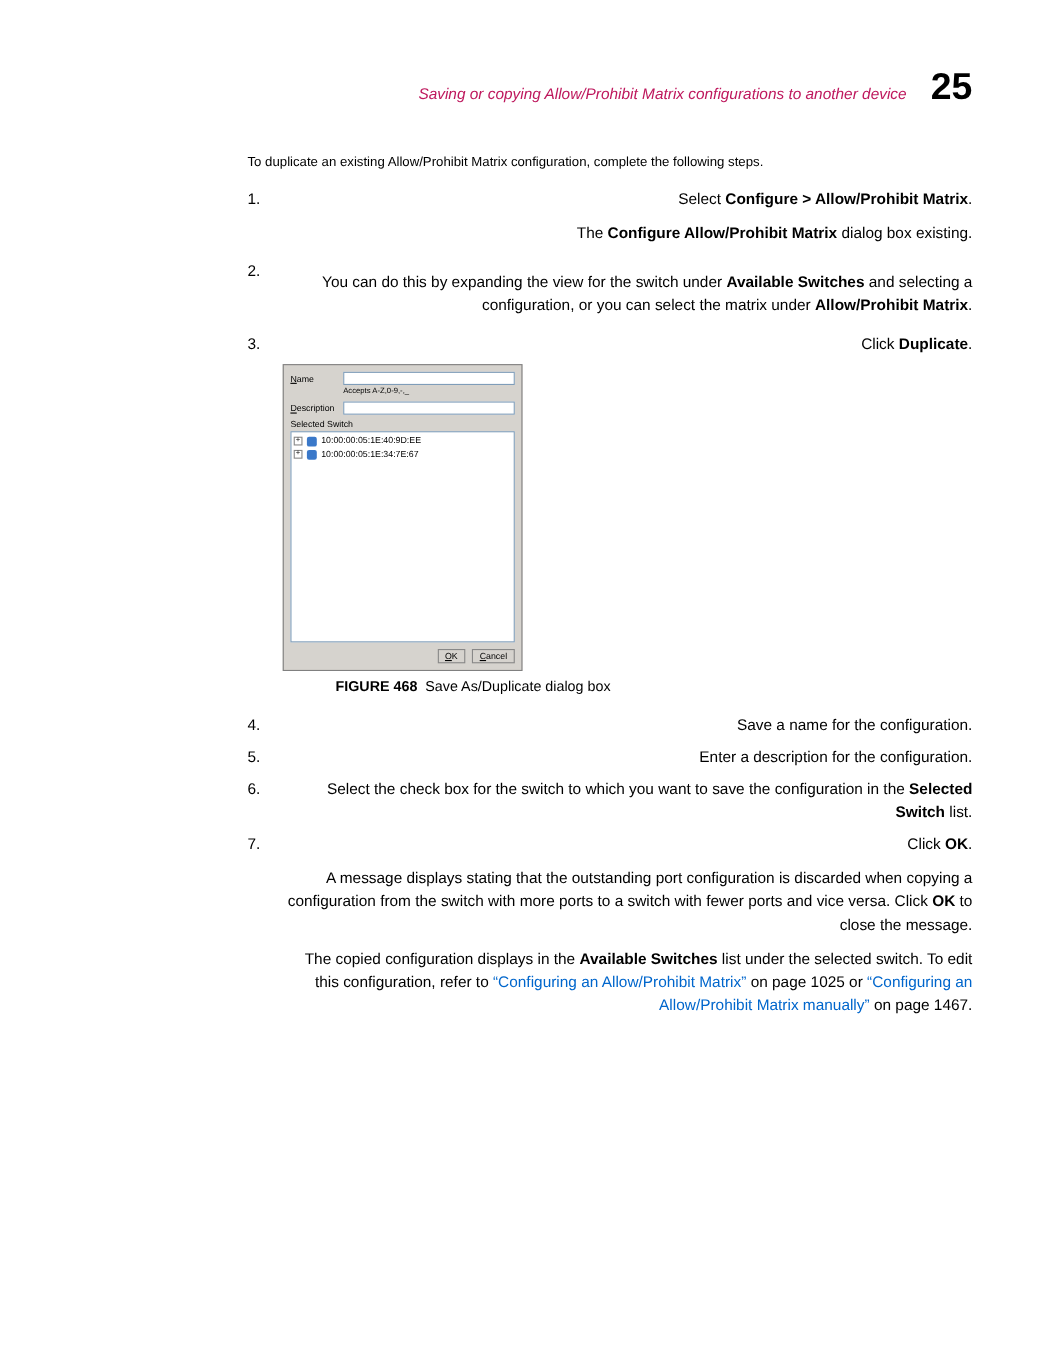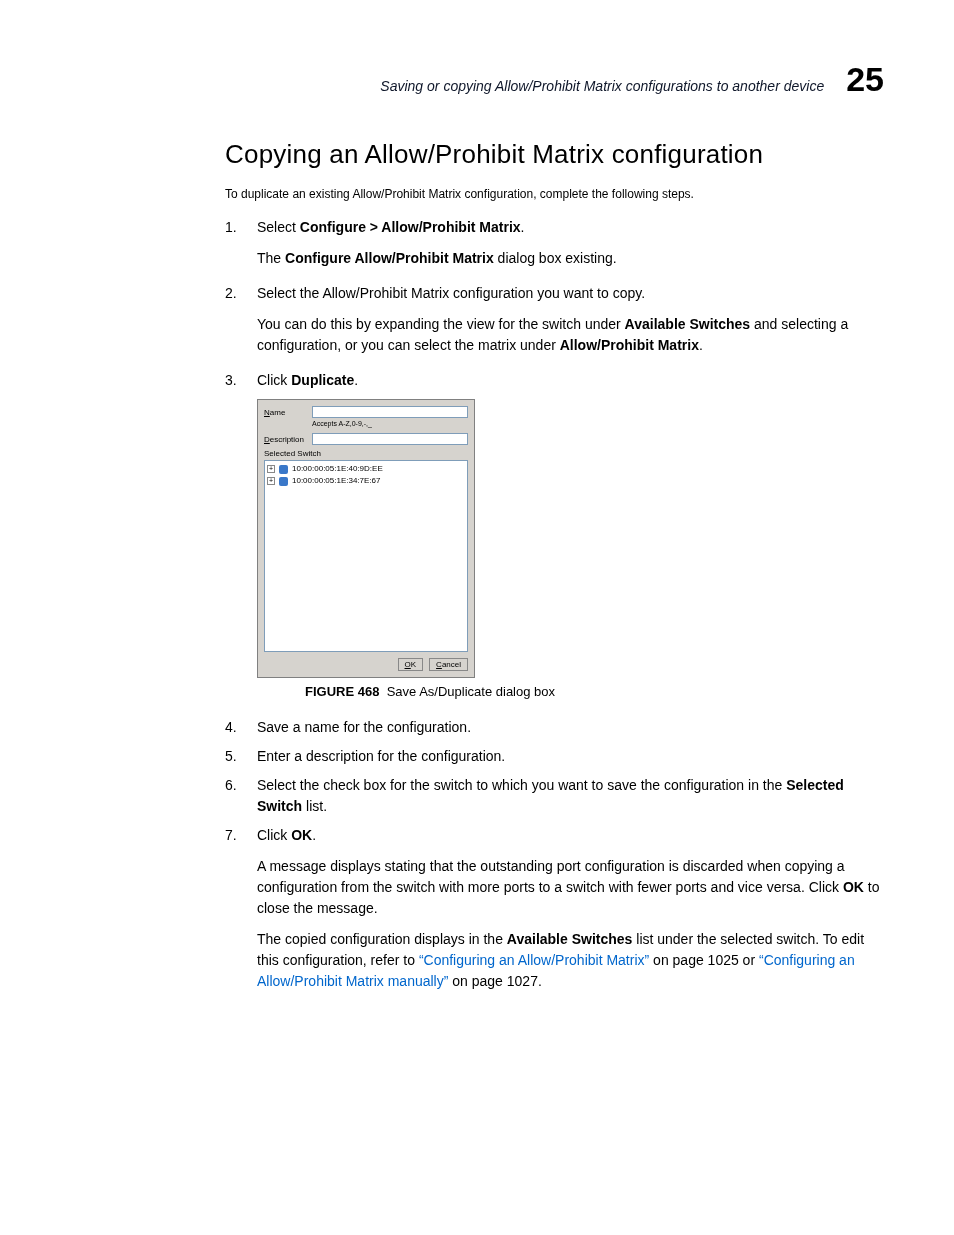--- a/index.html
+++ b/index.html
@@ -17,21 +17,21 @@
   .running-head {
     display: flex;
     justify-content: flex-end;
     align-items: baseline;
     gap: 22px;
     margin-bottom: 40px;
   }
   .running-head .rh-text {
     font-size: 14px;
     font-style: italic;
-    color: #0f172a;
+    color: #be185d;
   }
   .running-head .rh-num {
     font-size: 34px;
     font-weight: 700;
     text-align: center;
   }
   h1.section-title {
     font-size: 26px;
     font-weight: 500;
     font-family: "Arial Narrow", Arial, sans-serif;
@@ -51,21 +51,21 @@
     display: flex;
     gap: 14px;
     font-size: 14px;
     line-height: 1.5;
     margin-bottom: 8px;
   }
   .step .num {
     width: 18px;
     flex: 0 0 18px;
   }
-  .step .txt { flex: 1; }
+  .step .txt { flex: 1; text-align: right; }
   .step .sub {
     margin-top: 10px;
     margin-bottom: 6px;
   }
   .b { font-weight: 700; }
   .lnk { color: #0066cc; }
 
   
   .dialog {
     width: 218px;
@@ -154,38 +154,36 @@
 </head>
 <body>
 
 <div class="page">
 
   <div class="running-head">
     <span class="rh-text">Saving or copying Allow/Prohibit Matrix configurations to another device</span>
     <span class="rh-num">25</span>
   </div>
 
-  <h1 class="section-title">Copying an Allow/Prohibit Matrix configuration</h1>
 
   <p class="body">To duplicate an existing Allow/Prohibit Matrix configuration, complete the following steps.</p>
 
   <div class="steps">
 
     <div class="step">
       <div class="num">1.</div>
       <div class="txt">
         <span><span>Select </span><span class="b">Configure &gt; Allow/Prohibit Matrix</span><span>.</span></span>
         <p class="sub"><span>The </span><span class="b">Configure Allow/Prohibit Matrix</span><span> dialog box existing.</span></p>
       </div>
     </div>
 
     <div class="step">
       <div class="num">2.</div>
       <div class="txt">
-        <span>Select the Allow/Prohibit Matrix configuration you want to copy.</span>
         <p class="sub"><span>You can do this by expanding the view for the switch under </span><span class="b">Available Switches</span><span> and selecting a configuration, or you can select the matrix under </span><span class="b">Allow/Prohibit Matrix</span><span>.</span></p>
       </div>
     </div>
 
     <div class="step">
       <div class="num">3.</div>
       <div class="txt">
         <span><span>Click </span><span class="b">Duplicate</span><span>.</span></span>
       </div>
     </div>
@@ -236,18 +234,18 @@
     <div class="step">
       <div class="num">6.</div>
       <div class="txt"><span>Select the check box for the switch to which you want to save the configuration in the </span><span class="b">Selected Switch</span><span> list.</span></div>
     </div>
 
     <div class="step">
       <div class="num">7.</div>
       <div class="txt">
         <span><span>Click </span><span class="b">OK</span><span>.</span></span>
         <p class="sub"><span>A message displays stating that the outstanding port configuration is discarded when copying a configuration from the switch with more ports to a switch with fewer ports and vice versa. Click </span><span class="b">OK</span><span> to close the message.</span></p>
-        <p class="sub"><span>The copied configuration displays in the </span><span class="b">Available Switches</span><span> list under the selected switch. To edit this configuration, refer to </span><span class="lnk">“Configuring an Allow/Prohibit Matrix”</span><span> on page 1025 or </span><span class="lnk">“Configuring an Allow/Prohibit Matrix manually”</span><span> on page 1027.</span></p>
+        <p class="sub"><span>The copied configuration displays in the </span><span class="b">Available Switches</span><span> list under the selected switch. To edit this configuration, refer to </span><span class="lnk">“Configuring an Allow/Prohibit Matrix”</span><span> on page 1025 or </span><span class="lnk">“Configuring an Allow/Prohibit Matrix manually”</span><span> on page 1467.</span></p>
       </div>
     </div>
 
   </div>
 </div>
 
 </body></html>

